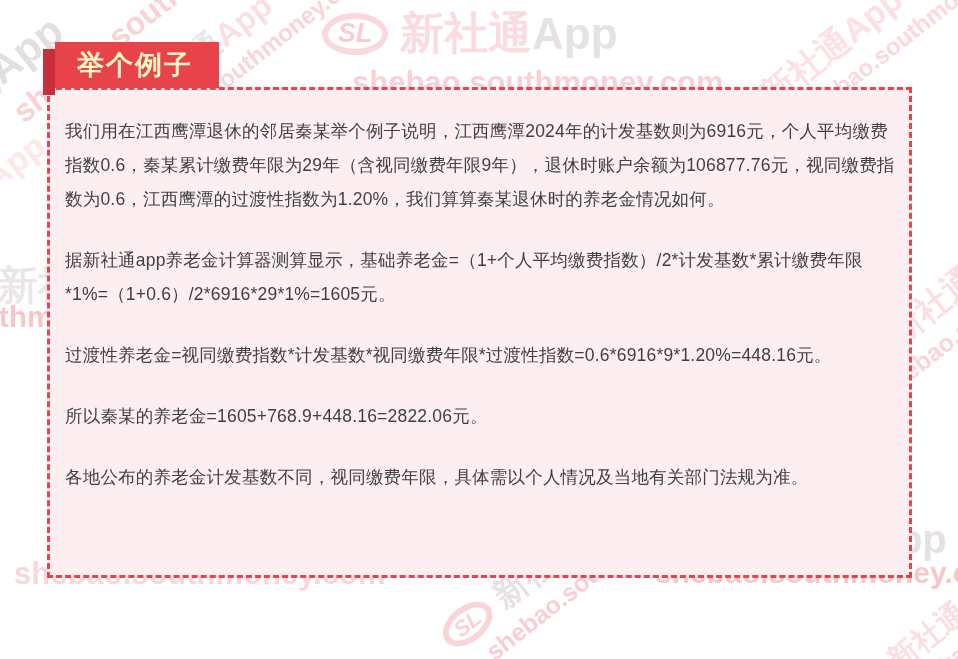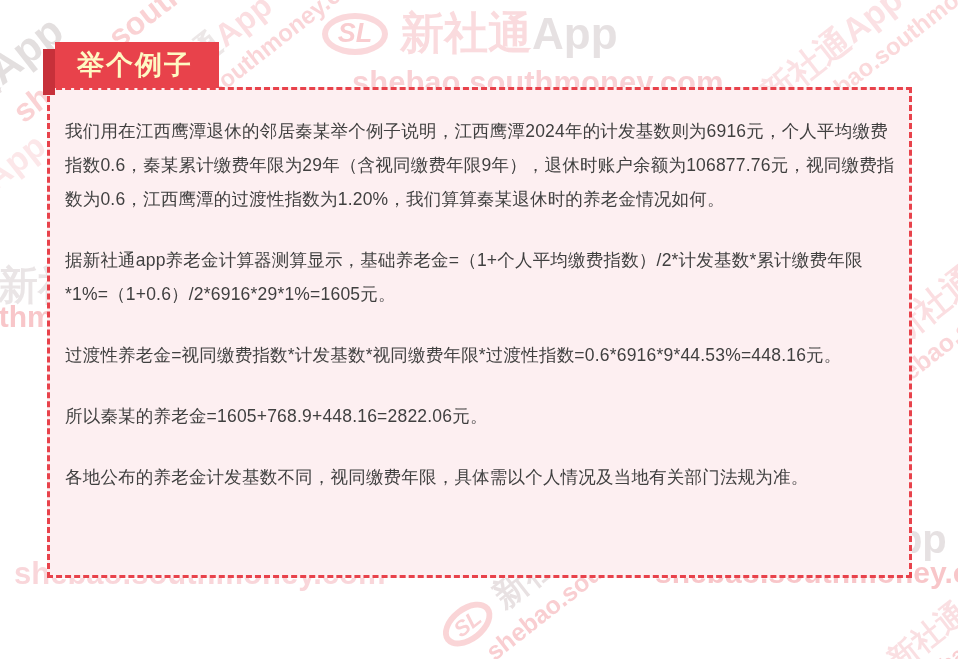--- a/index.html
+++ b/index.html
@@ -204,21 +204,21 @@
   <div class="wm diag diag-bottom-right">
     <div>
       <span class="brand">新社通</span><span class="suffix">App</span>
     </div>
     <div class="url">shebao.southmoney.com</div>
   </div>
 
   <div class="panel">
     <p>我们用在江西鹰潭退休的邻居秦某举个例子说明，江西鹰潭2024年的计发基数则为6916元，个人平均缴费指数0.6，秦某累计缴费年限为29年（含视同缴费年限9年），退休时账户余额为106877.76元，视同缴费指数为0.6，江西鹰潭的过渡性指数为1.20%，我们算算秦某退休时的养老金情况如何。</p>
     <p>据新社通app养老金计算器测算显示，基础养老金=（1+个人平均缴费指数）/2*计发基数*累计缴费年限*1%=（1+0.6）/2*6916*29*1%=1605元。</p>
-    <p>过渡性养老金=视同缴费指数*计发基数*视同缴费年限*过渡性指数=0.6*6916*9*44.53%=448.16元。</p>
+    <p>过渡性养老金=视同缴费指数*计发基数*视同缴费年限*过渡性指数=0.6*6916*9*1.20%=448.16元。</p>
     <p>所以秦某的养老金=1605+768.9+448.16=2822.06元。</p>
     <p>各地公布的养老金计发基数不同，视同缴费年限，具体需以个人情况及当地有关部门法规为准。</p>
   </div>
 
   <div class="ribbon">举个例子</div>
 
 
 </div>
 
 </body></html>

